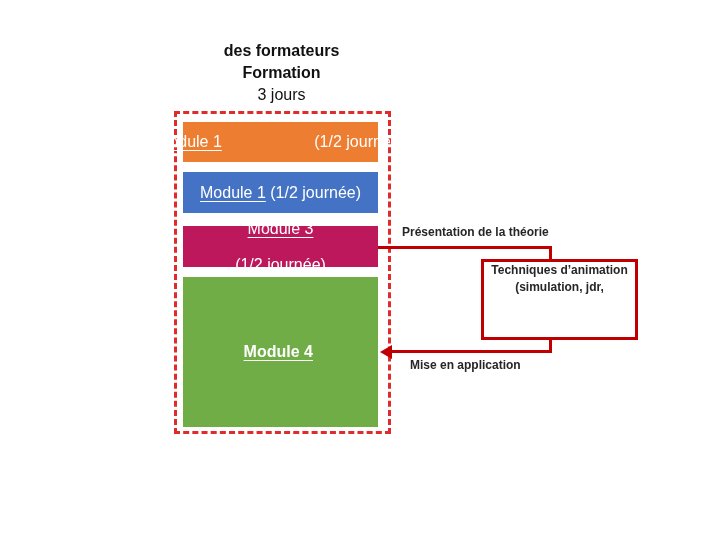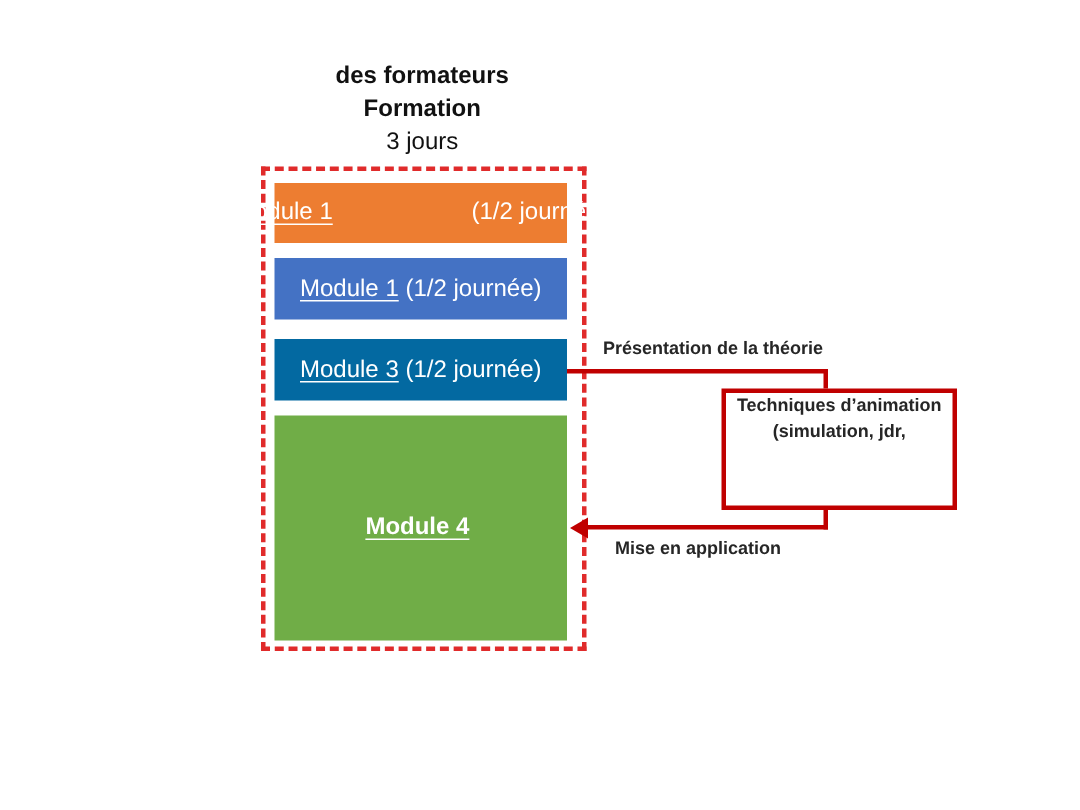--- a/index.html
+++ b/index.html
@@ -65,21 +65,21 @@
   </div>
 
   <div class="frame"></div>
 
   <div class="module m1" style="background: rgb(237, 125, 49);">
     <span class="mname">Module 1</span>&nbsp;<span>(1/2 journée)</span>
   </div>
   <div class="module m2" style="background: rgb(68, 114, 196);">
     <span class="mname">Module 1</span>&nbsp;<span>(1/2 journée)</span>
   </div>
-  <div class="module m3" style="background: #0369a1;">
+  <div class="module m3" style="background: #be185d; flex-direction: column;">
     <span class="mname">Module 3</span>&nbsp;<span>(1/2 journée)</span>
   </div>
   <div class="module m4" style="background: rgb(112, 173, 71);">
     <span class="mname">Module 4</span>&nbsp;
   </div>
 
   <div class="line theory-h"></div>
   <div class="line theory-v"></div>
 
   <div class="note note-theory">Présentation de la théorie</div>

